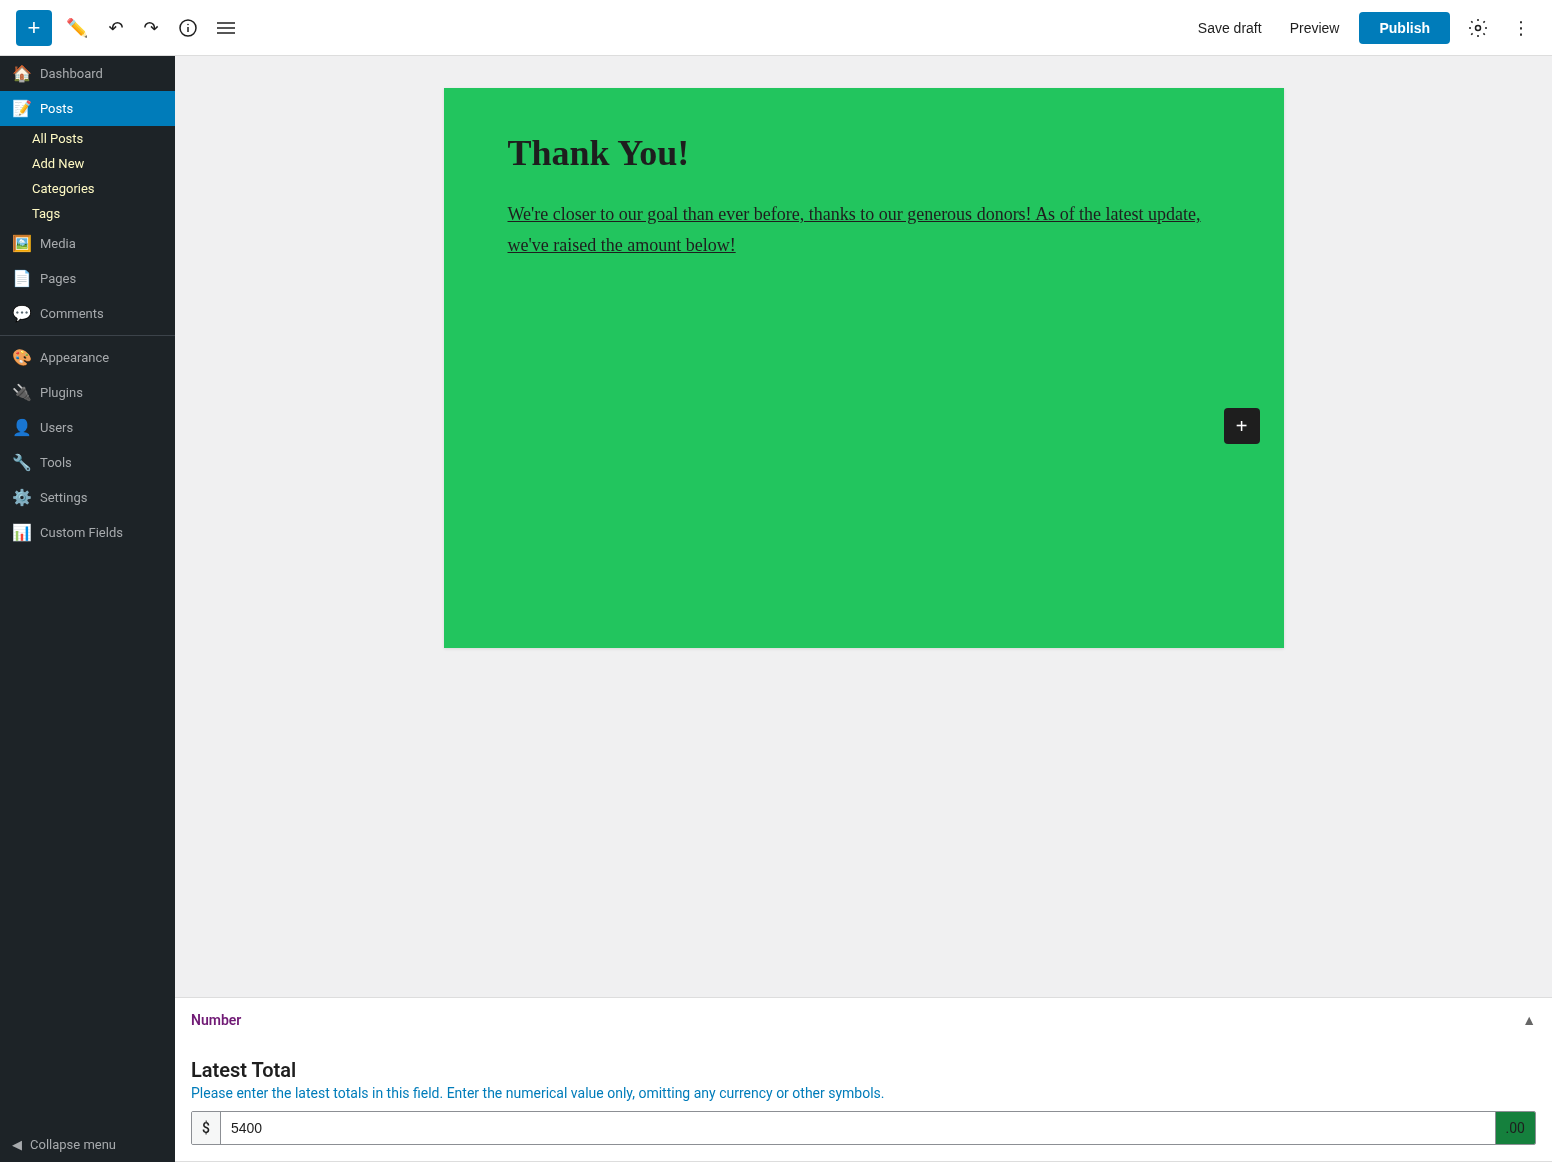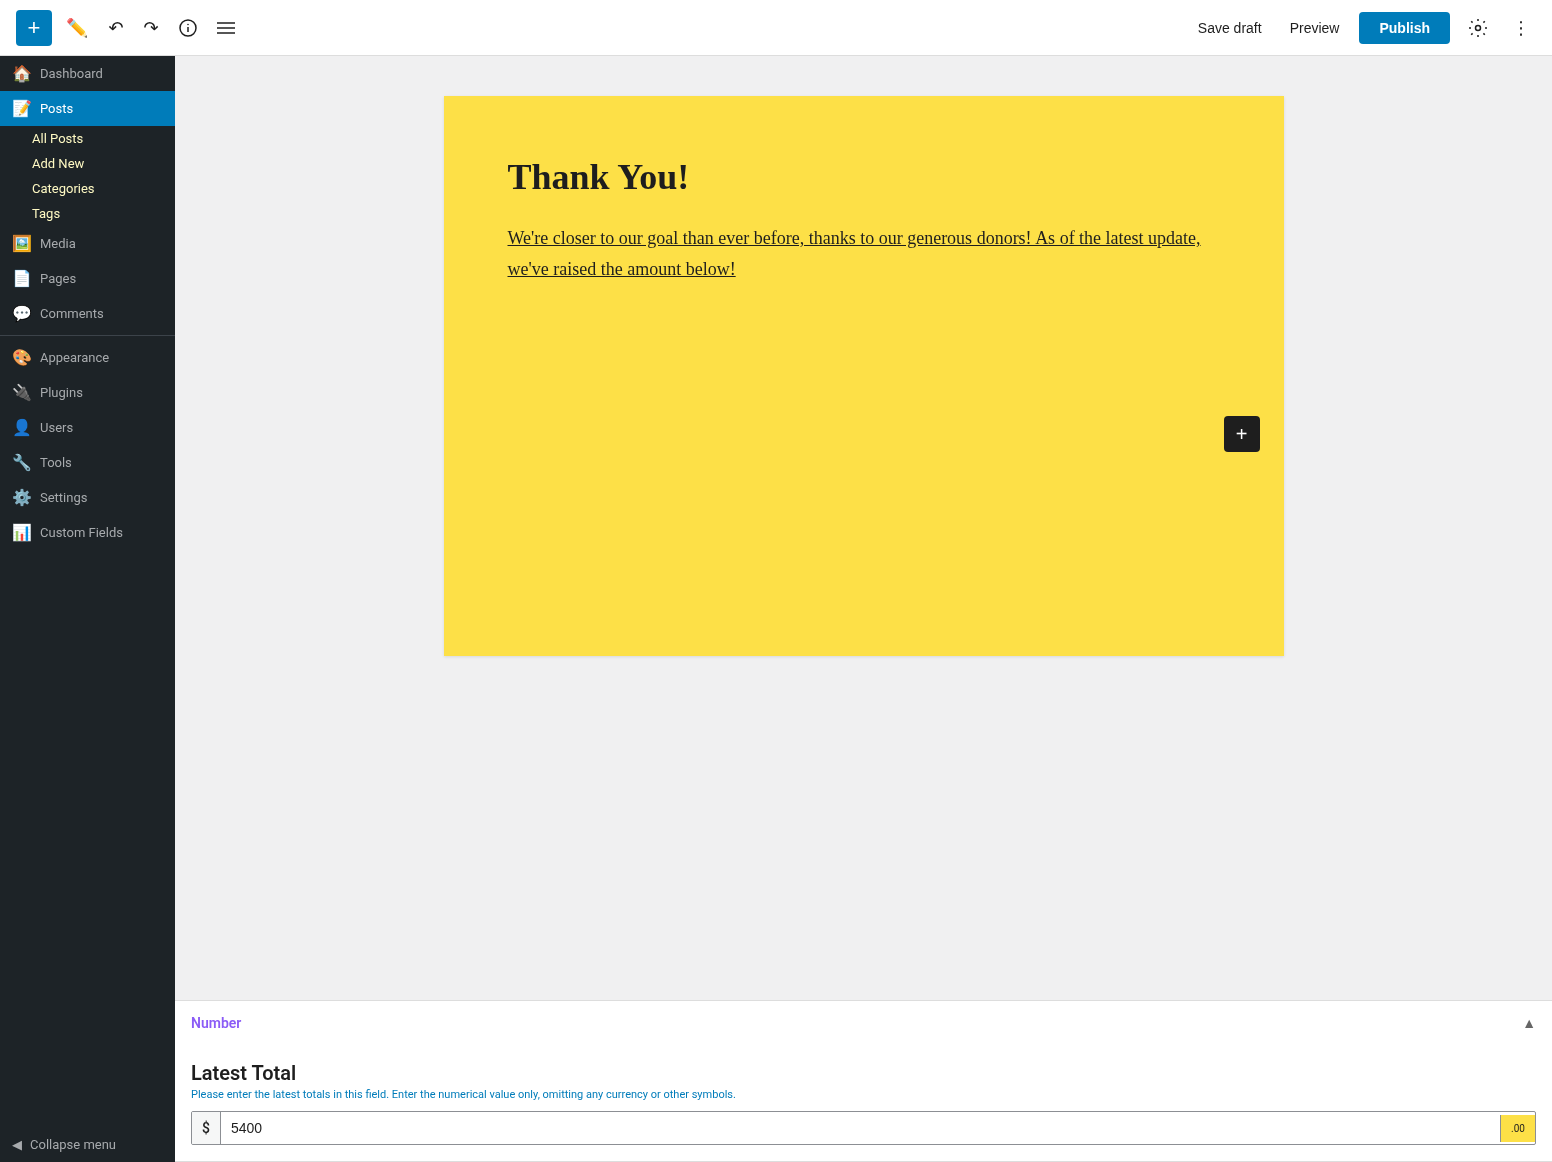--- a/index.html
+++ b/index.html
@@ -57,22 +57,22 @@
     .sidebar-divider { border: none; border-top: 1px solid #3c434a; margin: 4px 0; }
 
     
     .content-area {
       flex: 1; display: flex; flex-direction: column; overflow: hidden; background: #f0f0f1;
     }
     .editor-area {
       flex: 1; overflow-y: auto; background: #f0f0f1; padding: 24px 0;
     }
     .editor-canvas {
-      background: #fde047; max-width: 840px; margin: 16px auto;
-      min-height: 560px; padding: 60px 64px; position: relative;
+      background: #22c55e; max-width: 840px; margin: 8px auto;
+      min-height: 560px; padding: 44px 64px; position: relative;
       box-shadow: 0 1px 3px rgba(0,0,0,0.1);
     }
     .post-title {
       font-size: 36px; font-weight: 700; font-family: Georgia, serif;
       color: #1e1e1e; margin-bottom: 24px; line-height: 1.2;
     }
     .post-body {
       font-size: 18px; color: #1e1e1e; line-height: 1.7; font-family: Georgia, serif;
       margin-bottom: 32px;
       text-decoration: underline;
@@ -88,36 +88,36 @@
     .bottom-panel {
       background: #fff; border-top: 1px solid #ddd; flex-shrink: 0;
     }
     .panel-section {
       border-bottom: 1px solid #ddd;
     }
     .panel-section-header {
       display: flex; align-items: center; justify-content: space-between;
       padding: 14px 16px; cursor: pointer;
     }
-    .panel-section-title { font-size: 14px; font-weight: 600; color: #8b5cf6; }
+    .panel-section-title { font-size: 14px; font-weight: 600; color: #701a75; }
     .panel-collapse-btn { background: none; border: none; cursor: pointer; font-size: 14px; color: #666; }
     .panel-body { padding: 16px; }
     .field-label { font-size: 20px; font-weight: 600; color: #1e1e1e; margin-bottom: 3px; }
-    .field-hint { font-size: 11px; color: #007cba; margin-bottom: 10px; }
+    .field-hint { font-size: 14px; color: #007cba; margin-bottom: 10px; }
     .currency-input { display: flex; align-items: center; border: 1px solid #8c8f94; border-radius: 2px; overflow: hidden; }
     .currency-prefix {
       background: #f6f7f7; border-right: 1px solid #8c8f94;
       padding: 8px 10px; font-size: 14px; color: #1e1e1e; font-weight: 500;
     }
     .currency-field {
       flex: 1; border: none; outline: none; padding: 8px 10px; font-size: 14px; color: #1e1e1e;
     }
     .currency-suffix {
-      background: #fde047; border-left: 1px solid #8c8f94;
-      padding: 8px 10px; font-size: 10px; color: #1e1e1e;
+      background: #15803d; border-left: 1px solid #8c8f94;
+      padding: 8px 10px; font-size: 14px; color: #1e1e1e;
     }
     .panel-section-post { padding: 14px 16px; }
     .panel-post-title { font-size: 14px; font-weight: 600; color: #1e1e1e; }
 
     .collapse-menu {
       margin-top: auto; display: flex; align-items: center; gap: 8px;
       padding: 10px 12px; font-size: 13px; color: #a7aaad; cursor: pointer;
     }
   </style>
 </head>

